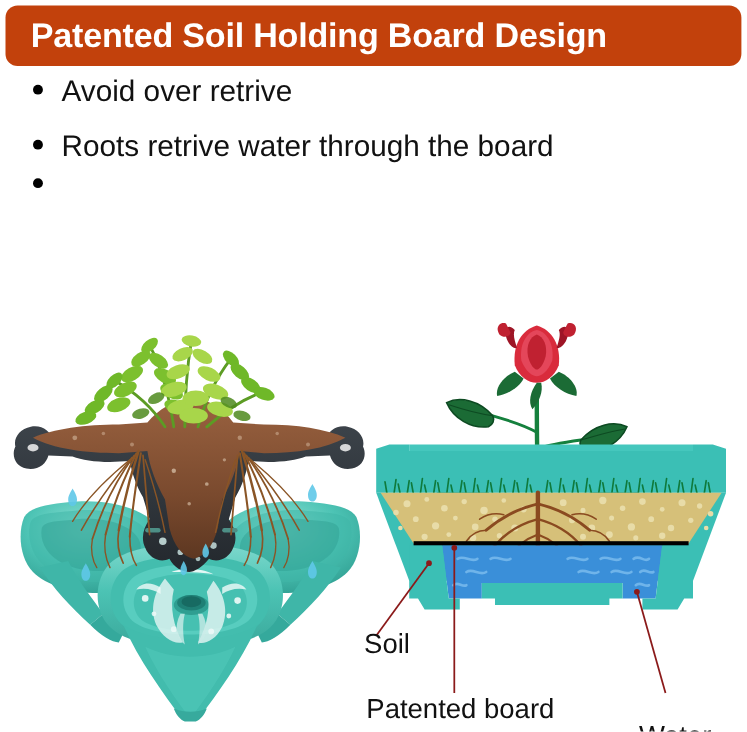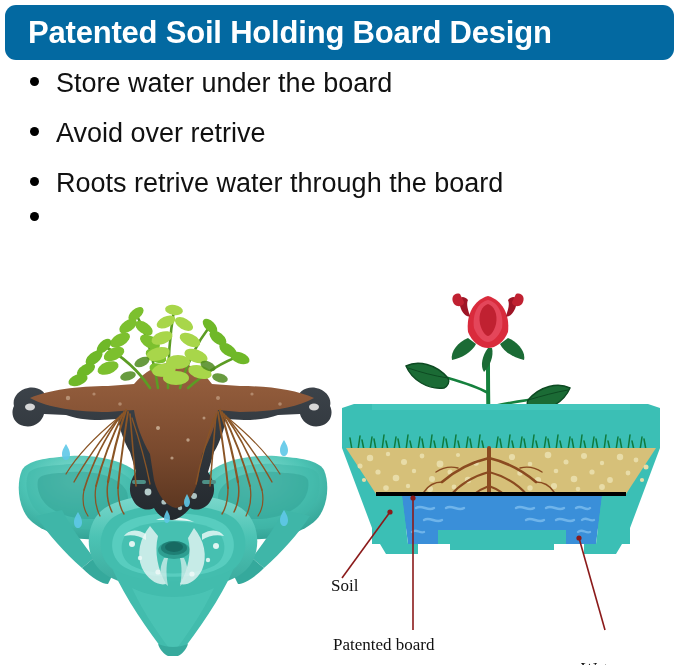--- a/index.html
+++ b/index.html
@@ -16,21 +16,21 @@
     color: #000000;
   }
 
   
   #header-banner {
     position: absolute;
     left: 5px;
     top: 5px;
     width: 669px;
     height: 55px;
-    background: #0369a1;
+    background: #c2410c;
     border-radius: 11px;
     box-sizing: border-box;
     display: flex;
     align-items: center;
   }
   #header-title {
     font-size: 31px;
     font-weight: bold;
     color: #ffffff;
     letter-spacing: -0.2px;
@@ -97,42 +97,38 @@
     position: absolute;
     left: 330px;
     top: 0px;
     width: 349px;
     height: 407px;
   }
   #cross-section-diagram svg { display: block; }
 
   .diagram-label {
     position: absolute;
-    font-size: 17px;
+    font-size: 25px;
     line-height: 26px;
     color: #111111;
     white-space: nowrap;
-    font-family: Liberation Serif, serif;
+    font-family: Liberation Sans, sans-serif;
   }
   #label-soil { left: 331px; top: 573px; }
   #label-holding-board { left: 333px; top: 632px; }
   #label-water { left: 581px; top: 656px; }
 </style>
 </head>
 <body>
 
 <div id="header-banner">
   <div id="header-title">Patented Soil Holding Board Design</div>
 </div>
 
 <ul id="feature-list">
-  <li class="feature-item">
-    <span class="feature-bullet"></span>
-    <span class="feature-text">Store water under the board</span>
-  </li>
   <li class="feature-item">
     <span class="feature-bullet"></span>
     <span class="feature-text">Avoid over retrive</span>
   </li>
   <li class="feature-item">
     <span class="feature-bullet"></span>
     <span class="feature-text">Roots retrive water through the board</span>
   </li>
   <li class="feature-item">
     <span class="feature-bullet"></span>

